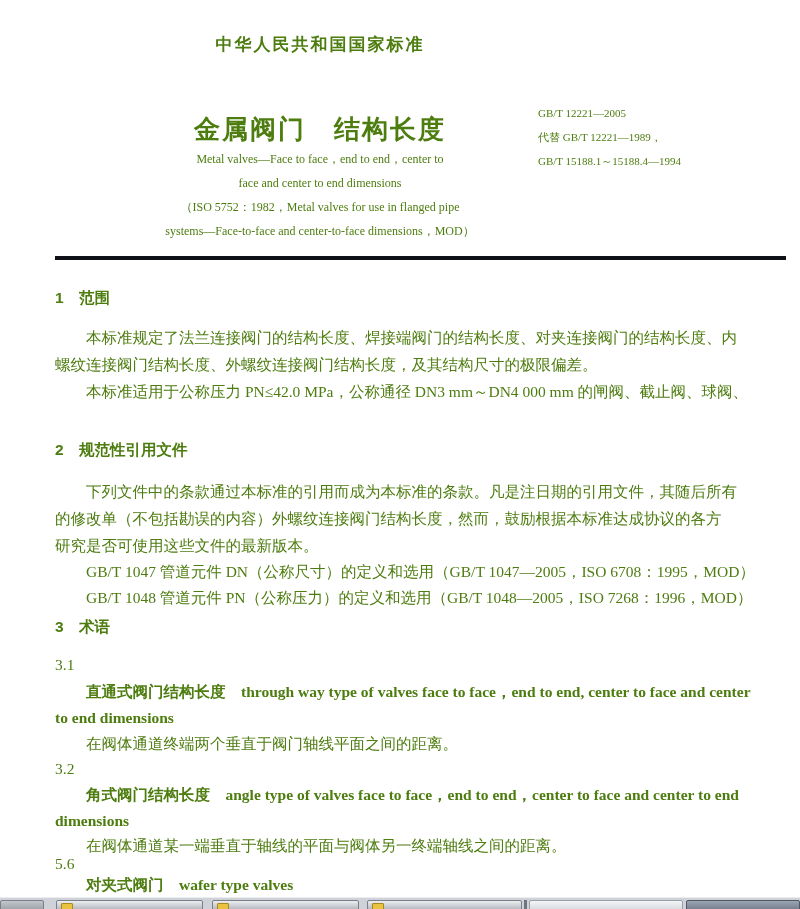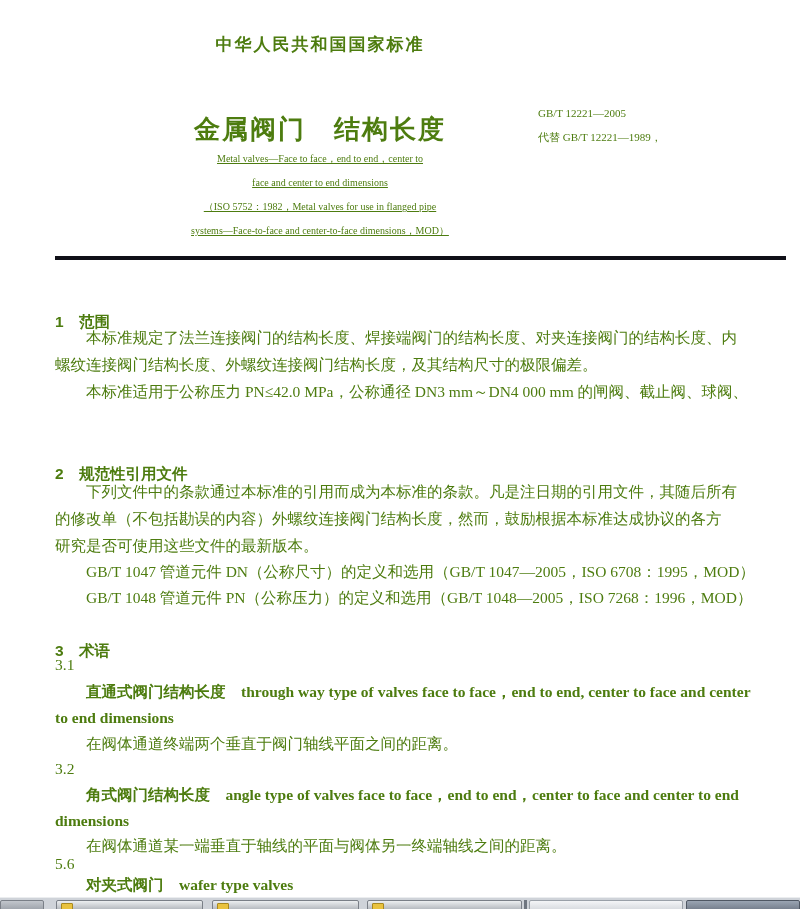--- a/index.html
+++ b/index.html
@@ -15,41 +15,41 @@
     text-align:center; font-family:"Liberation Sans", sans-serif;
     font-weight:bold; font-size:17px; letter-spacing:2px; white-space:nowrap;
   }
   .doc-title {
     position:absolute; top:84px; left:55px; width:530px;
     text-align:center; font-family:"Liberation Sans", sans-serif;
     font-weight:bold; font-size:26px; letter-spacing:2px; white-space:nowrap;margin-top:28px;
   }
   .subtitle {
     position:absolute; top:147px; left:35px; width:570px;
-    text-align:center; font-size:10px; line-height:24px;text-decoration:underline;
+    text-align:center; font-size:12px; line-height:24px;
   }
   .subtitle .sl { white-space:nowrap; }
   .codes {
     position:absolute; top:101px; left:538px;
     font-size:11px; line-height:24px;
   }
   .codes .cl { white-space:nowrap; }
   .rule {
     position:absolute; top:256px; left:55px; width:731px; height:4px;
     background:#101018;
   }
   
   .line {
     position:absolute; left:55px; width:740px;
     font-size:15.5px; white-space:nowrap; line-height:18px;
   }
   .indent { padding-left:31px; }
   .h {
     font-family:"Liberation Sans", sans-serif;
-    font-weight:bold; font-size:15.5px;margin-top:24px;
+    font-weight:bold; font-size:15.5px;
   }
   .b { font-weight:bold; }
   
   .taskbar {
     position:absolute; left:0; top:897px; width:800px; height:12px;
     background:#cfd3d9; border-top:1px solid #ebedef;
   }
   .tb-seg {
     position:absolute; top:2px; height:16px;
     border:1px solid #7a7f87; border-radius:2px 2px 0 0;
@@ -79,20 +79,21 @@
   <div class="subtitle">
     <div class="sl">Metal valves—Face to face，end to end，center to</div>
     <div class="sl">face and center to end dimensions</div>
     <div class="sl">（ISO 5752：1982，Metal valves for use in flanged pipe</div>
     <div class="sl">systems—Face-to-face and center-to-face dimensions，MOD）</div>
   </div>
 
   <div class="codes">
     <div class="cl">GB/T 12221—2005</div>
     <div class="cl">代替 GB/T 12221—1989，</div>
+    <div class="cl">GB/T 15188.1～15188.4—1994</div>
   </div>
 
   <div class="rule"></div>
 
   <div class="line h" style="top:289px">1　范围</div>
   <div class="line indent" style="top:329px">本标准规定了法兰连接阀门的结构长度、焊接端阀门的结构长度、对夹连接阀门的结构长度、内</div>
   <div class="line" style="top:356px">螺纹连接阀门结构长度、外螺纹连接阀门结构长度，及其结构尺寸的极限偏差。</div>
   <div class="line indent" style="top:383px">本标准适用于公称压力 PN≤42.0 MPa，公称通径 DN3 mm～DN4 000 mm 的闸阀、截止阀、球阀、</div>
 
   <div class="line h" style="top:441px">2　规范性引用文件</div>

